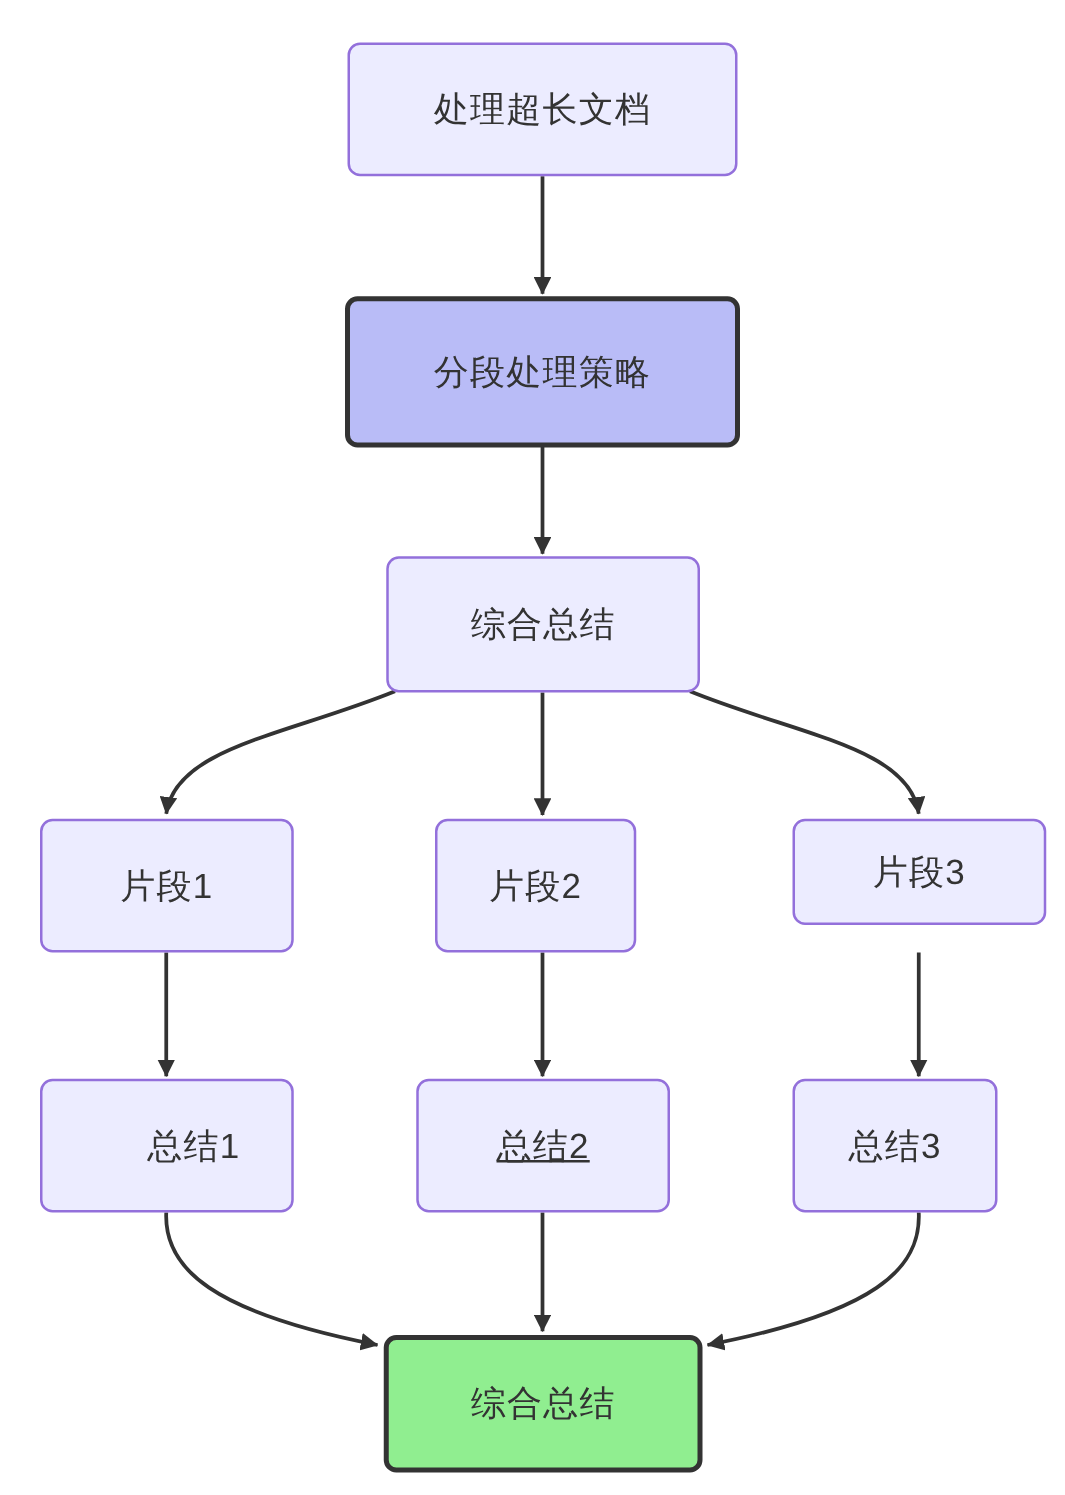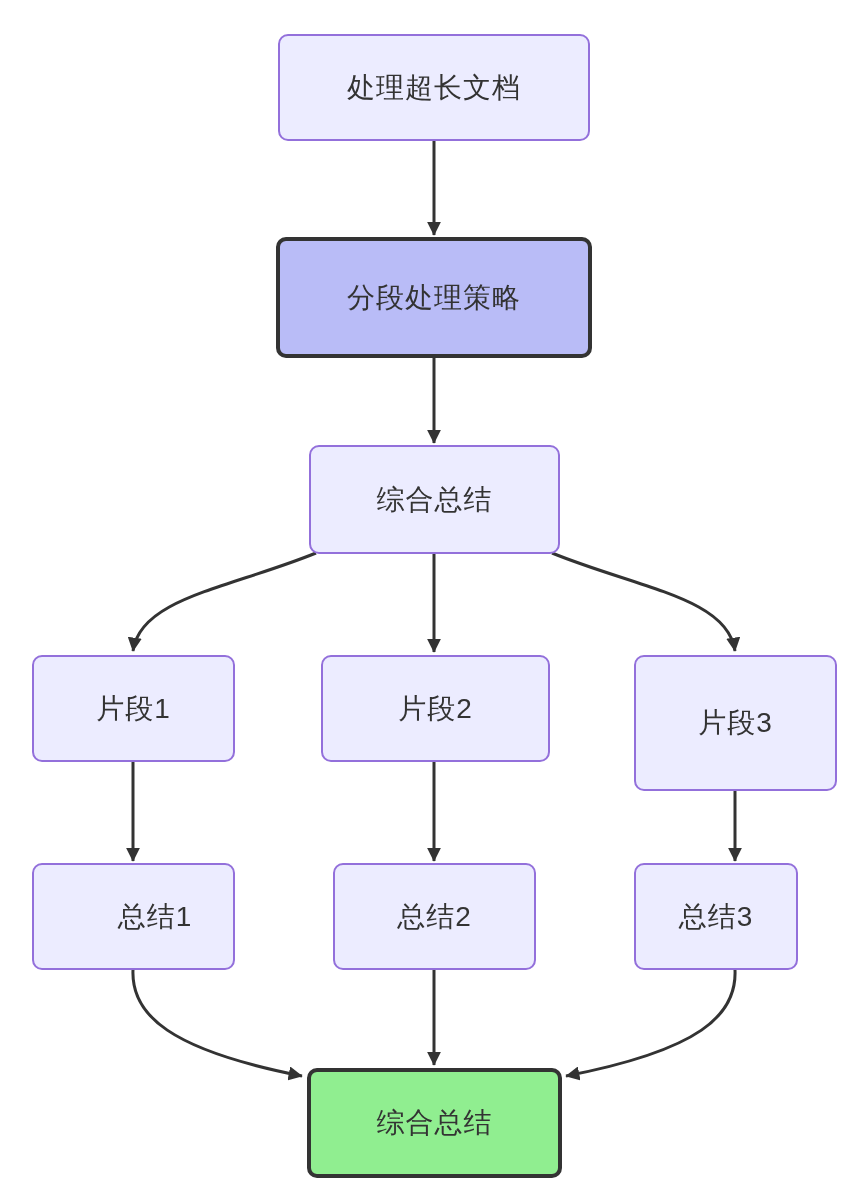--- a/index.html
+++ b/index.html
@@ -76,25 +76,25 @@
   </svg>
 
   <div class="node" style="left:278px; top:34px; width:312px; height:107px;">处理超长文档</div>
 
   <div class="node highlight" style="left:276px; top:237px; width:316px; height:121px;">分段处理策略</div>
 
   <div class="node" style="left:309px; top:445px; width:251px; height:109px;">综合总结</div>
 
   <div class="node" style="left:32px; top:655px; width:203px; height:107px;text-align:right;">片段1</div>
 
-  <div class="node" style="left:321px; top:655px; width:229px; height:107px;">片段2</div>
+  <div class="node" style="left:348px; top:655px; width:161px; height:107px;">片段2</div>
 
-  <div class="node" style="left:634px; top:655px; width:203px; height:136px;">片段3</div>
+  <div class="node" style="left:634px; top:655px; width:203px; height:85px;">片段3</div>
 
   <div class="node" style="left:32px; top:863px; width:203px; height:107px;padding-left:43px;">总结1</div>
 
-  <div class="node" style="left:333px; top:863px; width:203px; height:107px;">总结2</div>
+  <div class="node" style="left:333px; top:863px; width:203px; height:107px;text-decoration:underline;">总结2</div>
 
   <div class="node" style="left:634px; top:863px; width:164px; height:107px;">总结3</div>
 
   <div class="node success" style="left:307px; top:1068px; width:255px; height:110px;">综合总结</div>
 
 </div>
 
 </body></html>

